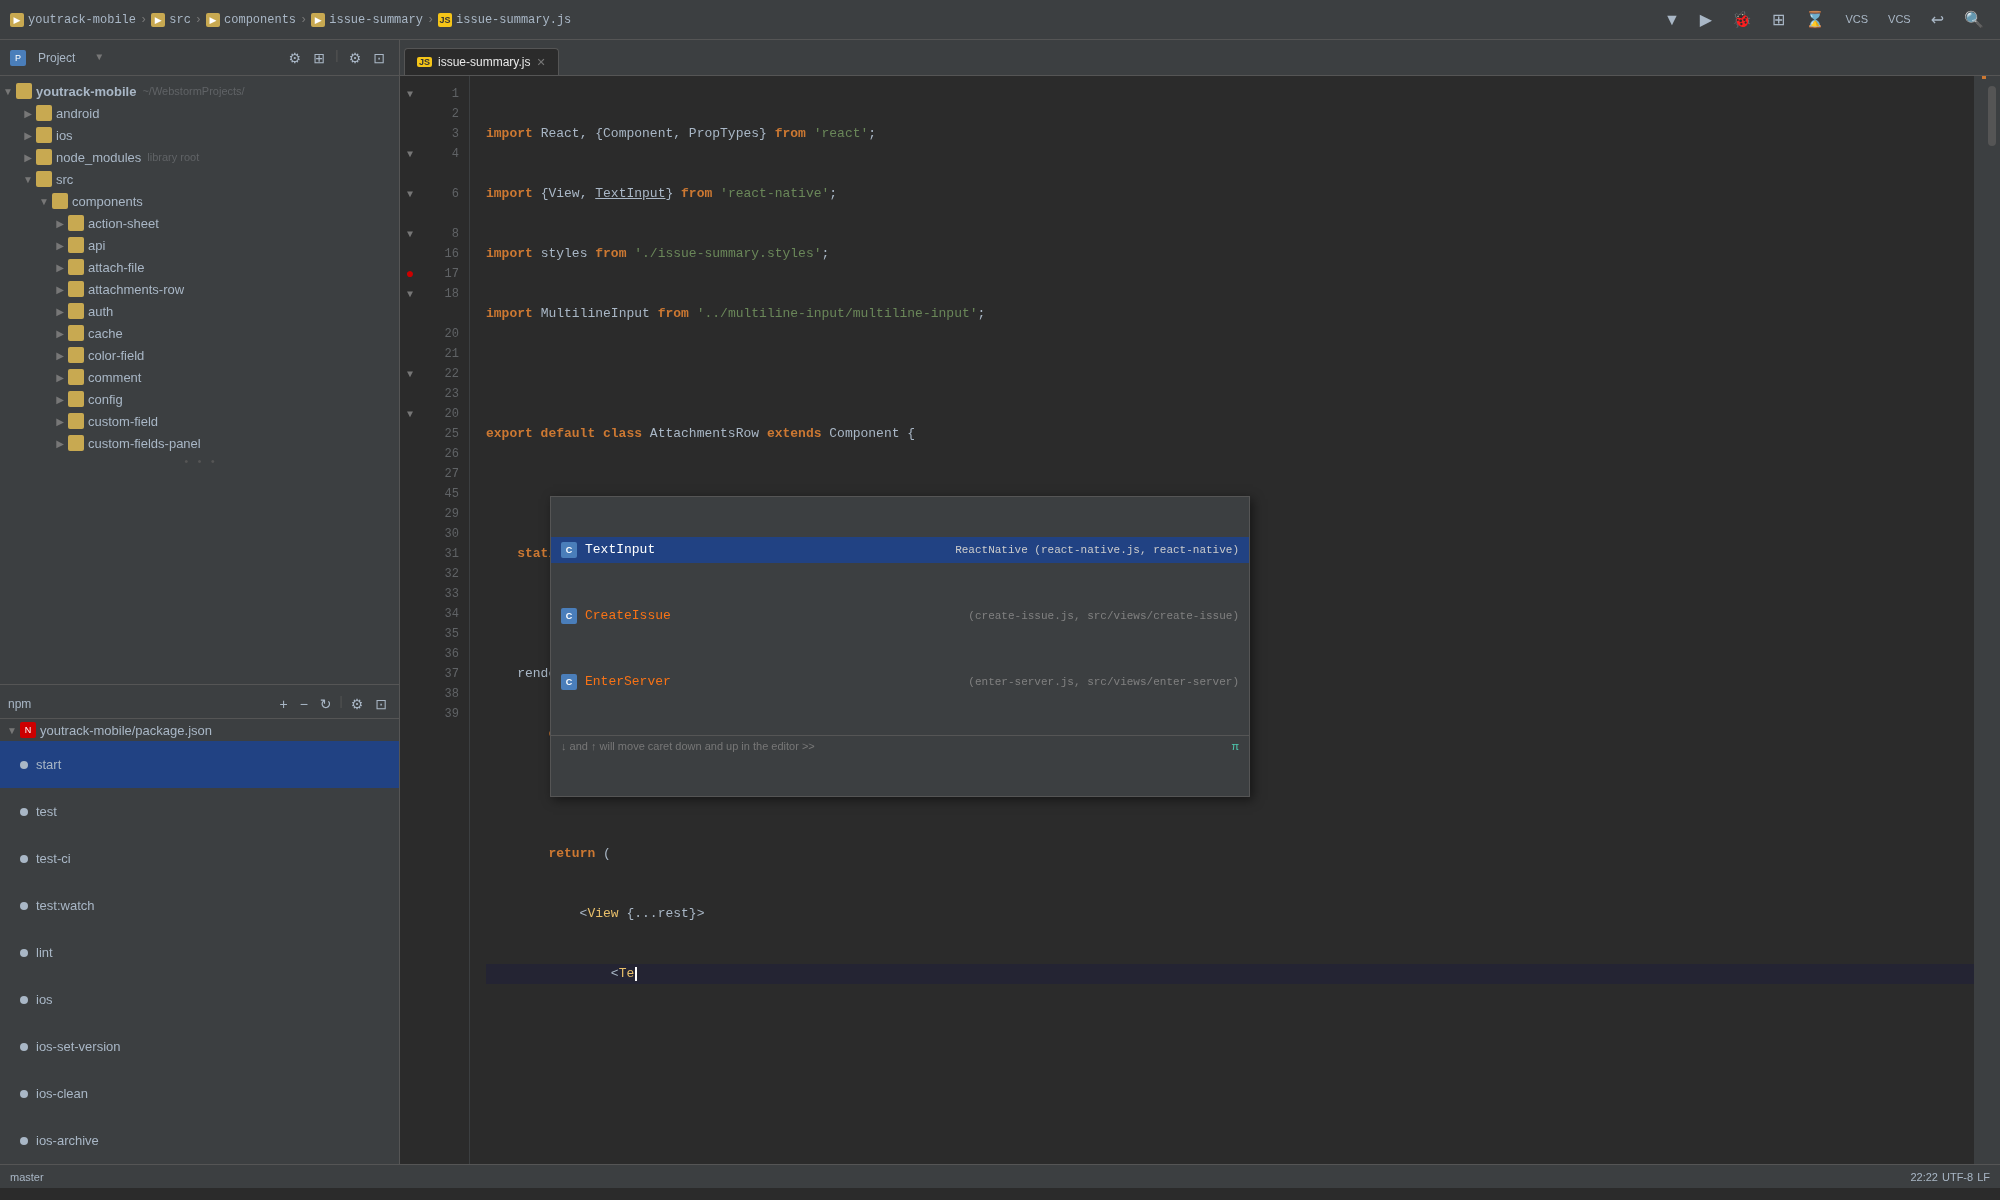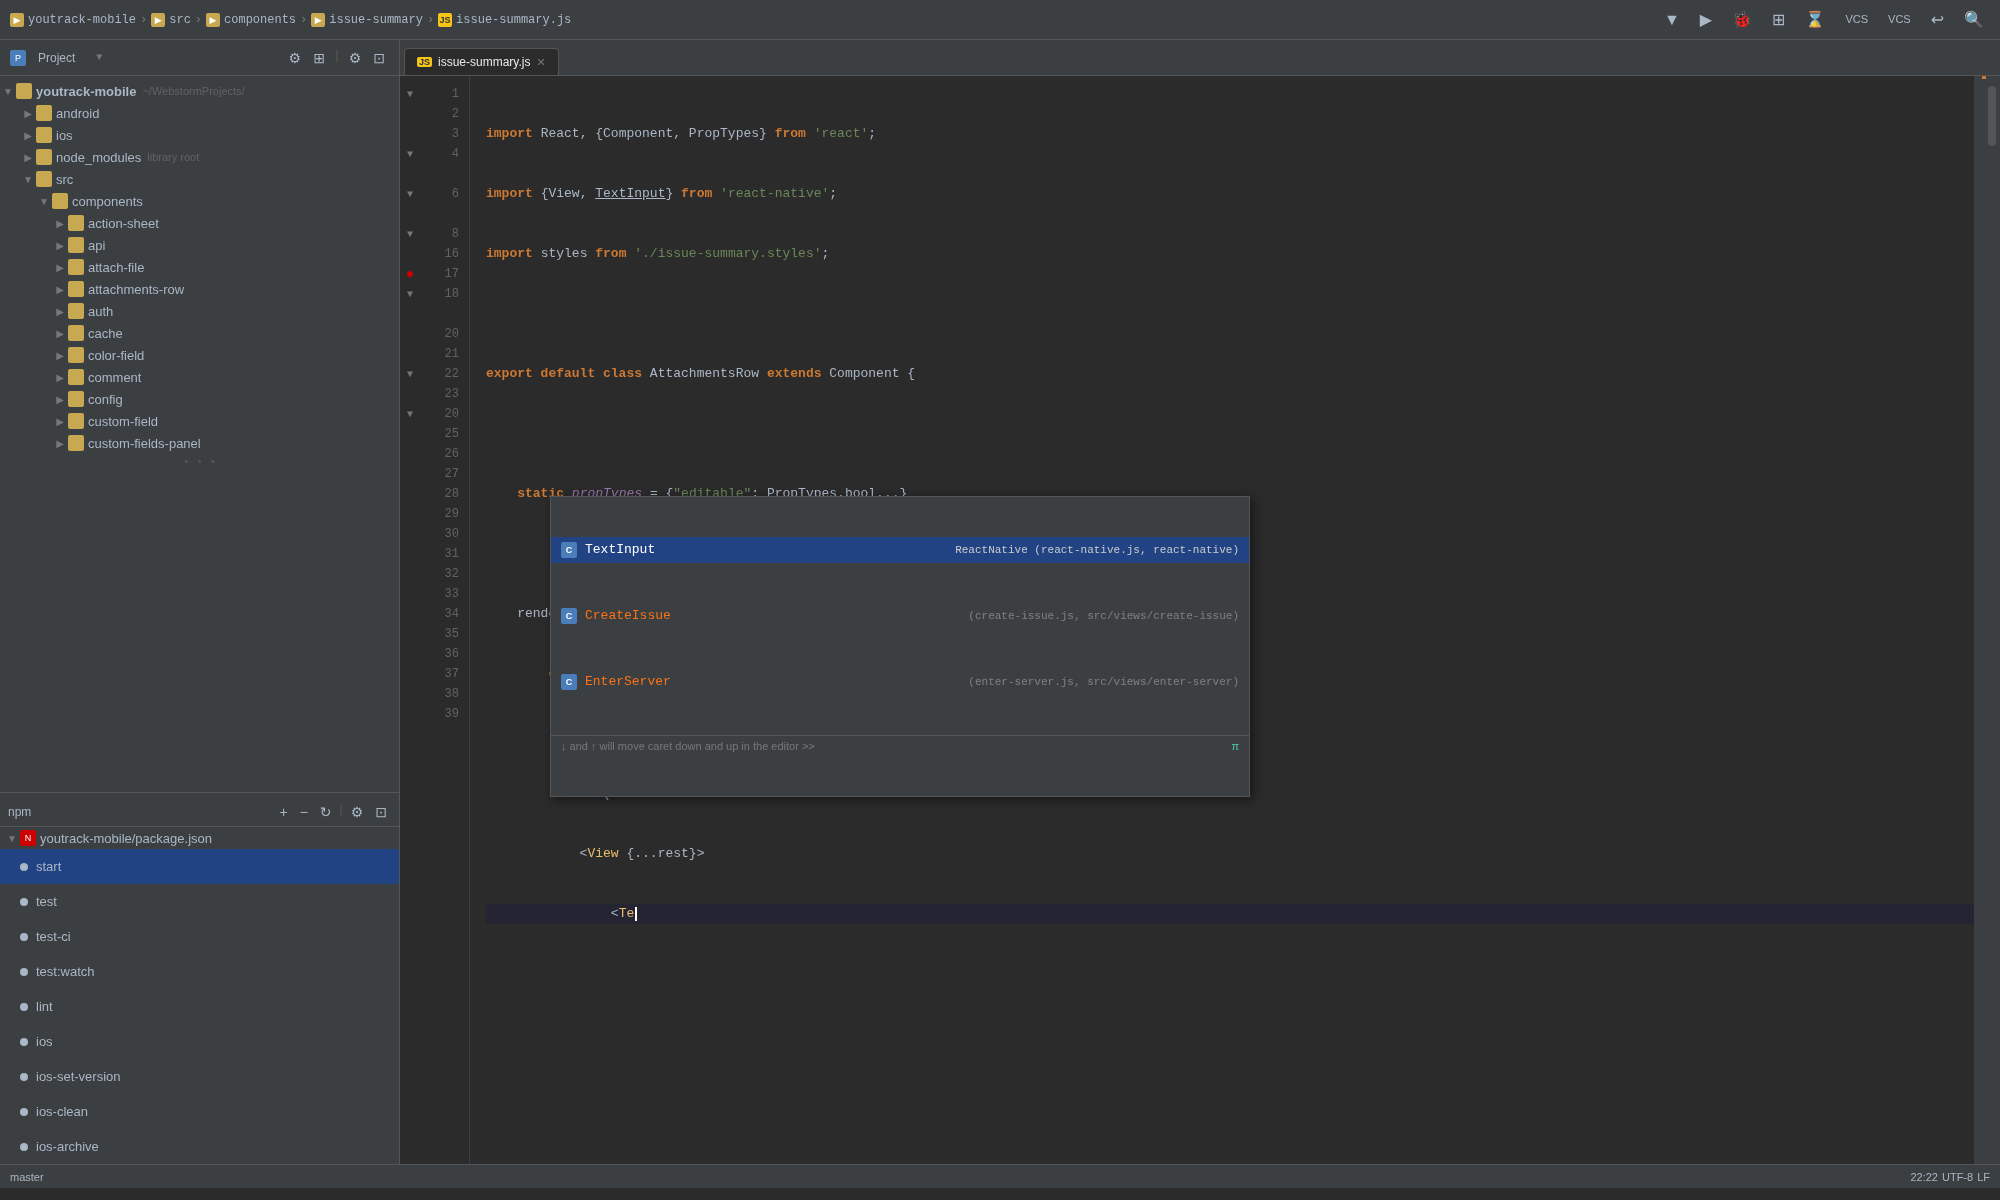--- a/index.html
+++ b/index.html
@@ -335,21 +335,21 @@
       font-family: sans-serif;
       color: #a9b7c6;
     }
     .status-left { display: flex; gap: 16px; }
     .status-right { margin-left: auto; display: flex; gap: 4px; align-items: flex-end; }
 
     
     .npm-item {
       display: flex;
       align-items: center;
-      padding: 10px 0;
+      padding: 16px 0;
       font-family: sans-serif;
       font-size: 13px;
       color: #a9b7c6;
       min-height: 22px;
       cursor: pointer;
     }
     .npm-item.selected { background: #214283; }
     .npm-dot {
       width: 8px;
       height: 8px;
@@ -689,38 +689,39 @@
           <div>18</div>
           <div>&nbsp;</div>
           <div>20</div>
           <div>21</div>
           <div>22</div>
           <div>23</div>
           <div>20</div>
           <div>25</div>
           <div>26</div>
           <div>27</div>
-          <div>28</div>
+          <div>45</div>
           <div>29</div>
           <div>30</div>
           <div>31</div>
           <div>32</div>
           <div>33</div>
           <div>34</div>
           <div>35</div>
           <div>36</div>
           <div>37</div>
           <div>38</div>
           <div>39</div>
         </div>
 
         <div class="code-lines">
           <span class="code-line"><span class="kw">import</span> <span class="plain">React, {Component, PropTypes} </span><span class="kw">from</span> <span class="str">'react'</span><span class="plain">;</span></span>
           <span class="code-line"><span class="kw">import</span> <span class="plain">{View, </span><span style="text-decoration:underline;color:#a9b7c6;">TextInput</span><span class="plain">} </span><span class="kw">from</span> <span class="str">'react-native'</span><span class="plain">;</span></span>
           <span class="code-line"><span class="kw">import</span> <span class="plain">styles </span><span class="kw">from</span> <span class="str">'./issue-summary.styles'</span><span class="plain">;</span></span>
+          <span class="code-line"><span class="kw">import</span> <span class="plain">MultilineInput </span><span class="kw">from</span> <span class="str">'../multiline-input/multiline-input'</span><span class="plain">;</span></span>
           <span class="code-line">&nbsp;</span>
           <span class="code-line"><span class="kw">export default class</span> <span class="plain">AttachmentsRow </span><span class="kw">extends</span> <span class="plain">Component {</span></span>
           <span class="code-line">&nbsp;</span>
           <span class="code-line"><span class="plain">    </span><span class="kw">static</span> <span class="prop">propTypes</span> <span class="plain">= {</span><span class="str">"editable"</span><span class="plain">: PropTypes.bool...}</span></span>
           <span class="code-line">&nbsp;</span>
           <span class="code-line"><span class="plain">    render() {</span></span>
           <span class="code-line"><span class="plain">        </span><span class="kw">const</span> <span class="plain">{editable, showSeparator, </span><span style="text-decoration:underline;color:#a9b7c6;">summary</span><span class="plain">, description, ...rest} = </span><span class="kw">this</span><span class="plain">.props;</span></span>
           <span class="code-line">&nbsp;</span>
           <span class="code-line"><span class="plain">        </span><span class="kw">return</span> <span class="plain">(</span></span>
           <span class="code-line"><span class="plain">            &lt;</span><span class="jsx-tag">View</span> <span class="plain">{...rest}&gt;</span></span>

